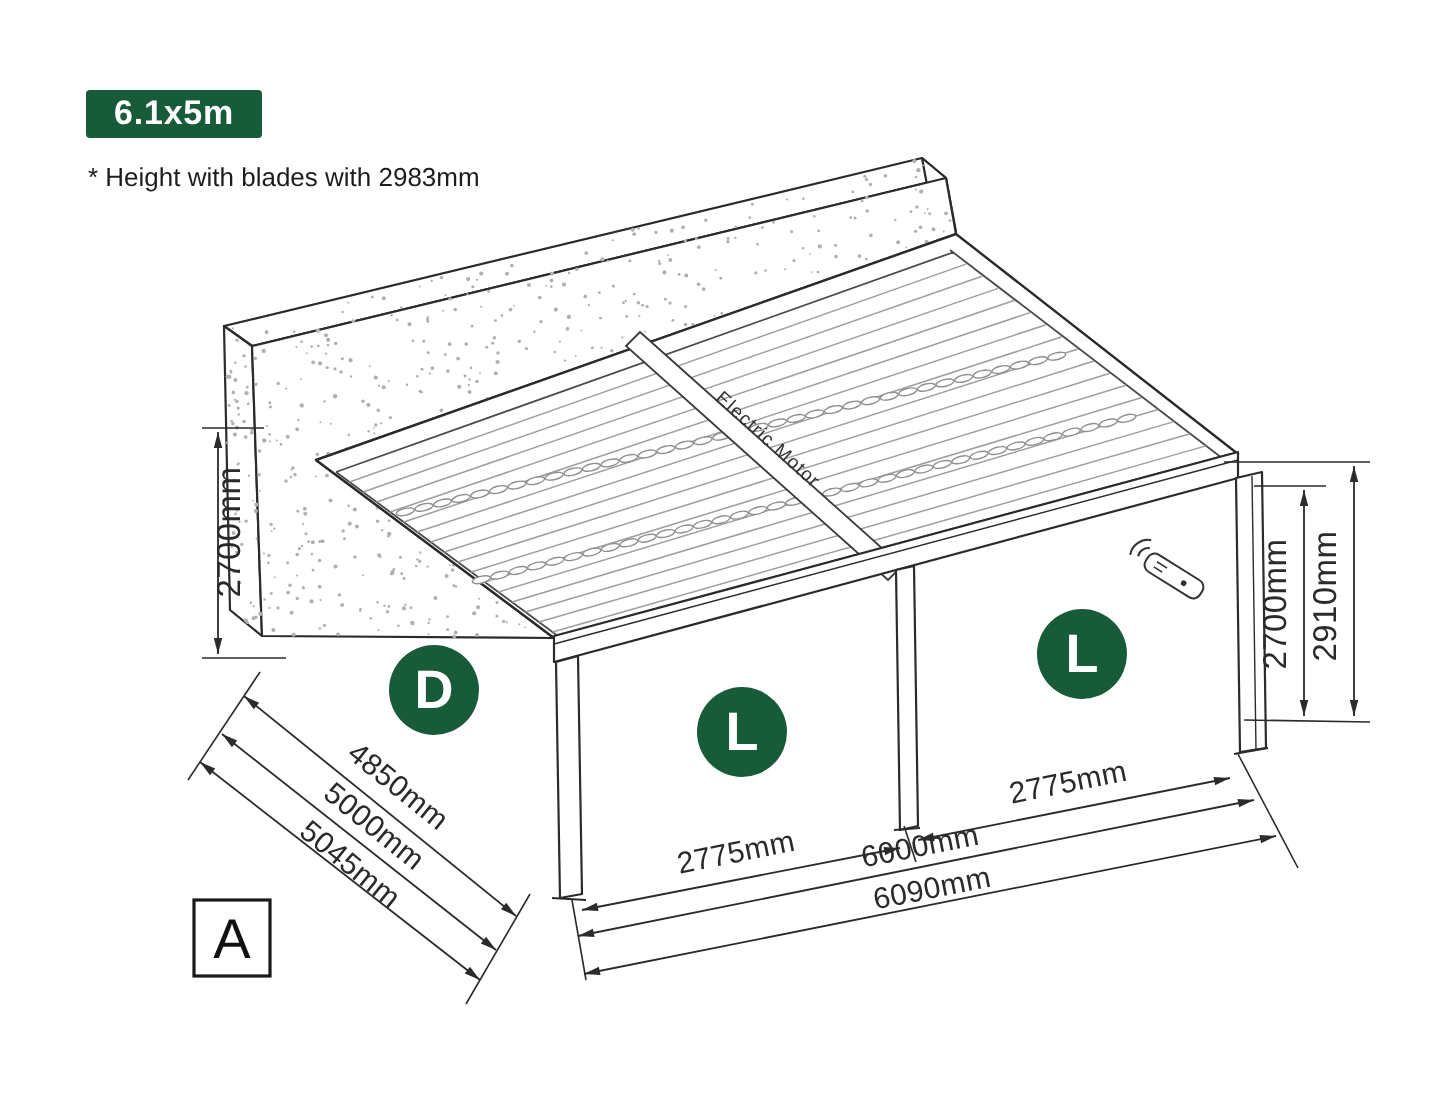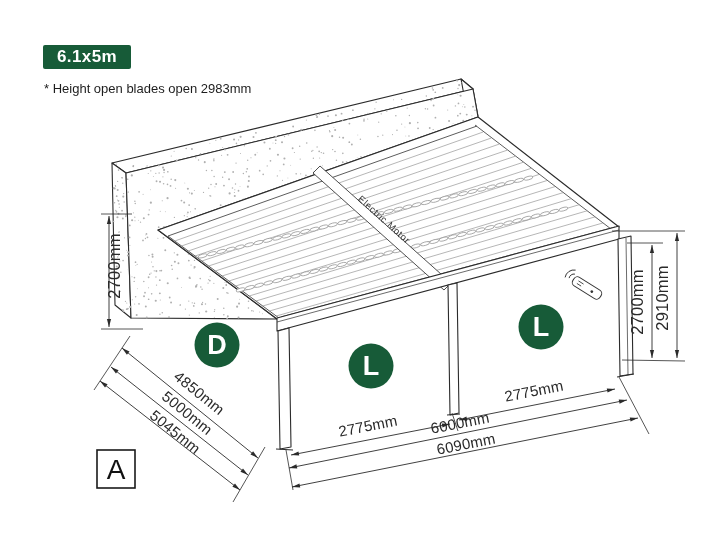--- a/index.html
+++ b/index.html
@@ -17,21 +17,21 @@
   .view-letter{font-size:28px;fill:#111;text-anchor:middle;}
 </style>
 </head>
 <body>
 
 <div class="page">
 
   <div class="badge" style="background: rgb(23, 91, 56);">6.1x5m</div>
 
   <div class="notes">
-    <div>* Height open blades open 2983mm</div>
+    <div>* Height with blades with 2983mm</div>
   </div>
 
   <svg class="drawing" width="720" height="554" viewBox="0 0 720 554">
 
     <g fill="#fff" stroke="#2b2b2b" stroke-width="1.1" stroke-linejoin="round">
       <polygon points="112,163 461,79 473,89 126,173"></polygon>
       <polygon points="461,79 473,89 478,116 466,106"></polygon>
       <polygon points="112,163 126,173 131,318 115,305"></polygon>
       <polygon points="126,173 473,89 478,117 158,230 277,319 131,318"></polygon>
     </g>

